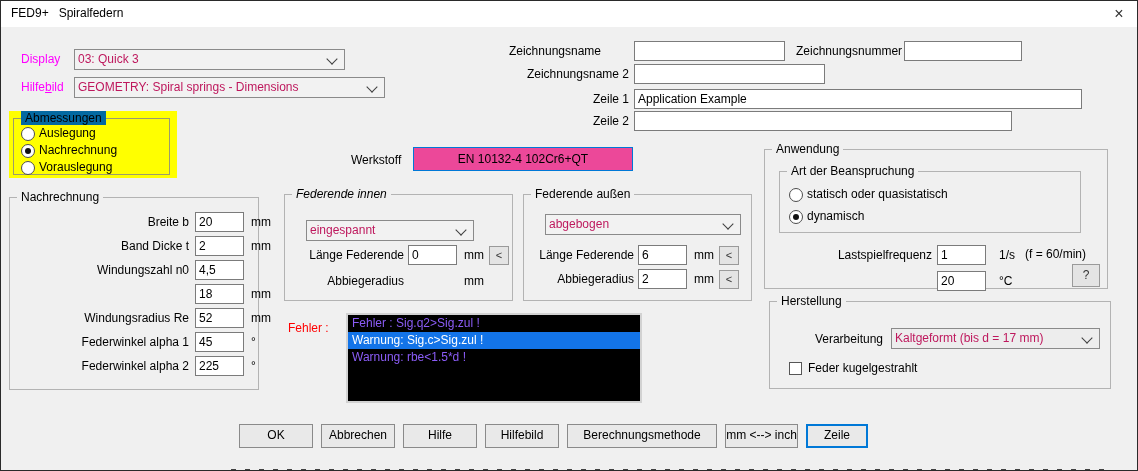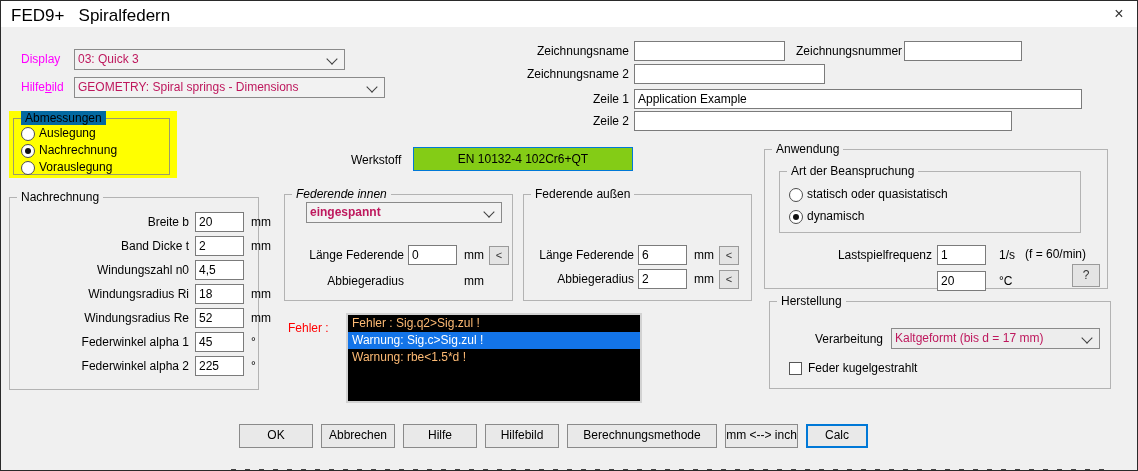--- a/index.html
+++ b/index.html
@@ -1,39 +1,39 @@
 <!DOCTYPE html>
 <html><head>
 <meta charset="utf-8">
 <style>
   html,body{margin:0;padding:0;background:#cfcfcf;font-family:"Liberation Sans",sans-serif;}
   #win{position:relative;width:1138px;height:471px;background:#f0f0f0;border:1px solid #2a2a2a;box-sizing:border-box;overflow:hidden;}
   .titlebar{position:absolute;left:0;top:0;width:100%;height:26px;background:#ffffff;}
-  .title{position:absolute;left:10px;top:5px;font-size:17px;color:#000;white-space:pre;}
+  .title{position:absolute;left:10px;top:5px;font-size:12px;color:#000;white-space:pre;}
   .close{position:absolute;right:2px;top:0;width:32px;height:26px;text-align:center;line-height:25px;font-size:16px;color:#333;cursor:default;}
   .lbl{position:absolute;font-size:12px;color:#000;white-space:nowrap;line-height:15px;}
   .lbl.right{text-align:right;}
   .magenta{color:#ff00ff;}
   .redtxt{color:#ff0000;}
   .tin{position:absolute;box-sizing:border-box;height:20px;border:1px solid #7b7b7b;background:#fff;font:12px "Liberation Sans",sans-serif;padding:0 3px;color:#000;}
   .combo{position:absolute;box-sizing:border-box;height:21px;border:1px solid #8a8a8a;background:#f2f2f2;font-size:12px;line-height:19px;padding-left:3px;color:#be185d;white-space:nowrap;overflow:hidden;}
   .chev{position:absolute;right:8px;top:5px;width:7px;height:7px;border-right:1.5px solid #3f3f3f;border-bottom:1.5px solid #3f3f3f;transform:rotate(45deg);background:transparent;}
   .group{position:absolute;border:1px solid #b3b3b3;box-sizing:border-box;background:transparent;}
   .legend{position:absolute;top:-8px;left:7px;background:#f0f0f0;padding:0 4px;font-size:12px;line-height:14px;white-space:nowrap;color:#000;}
   .legend.yel{background:#0369a1;}
   .ypanel{position:absolute;left:8px;top:110px;width:168px;height:67px;background:#ffff00;}
   .radio{position:absolute;width:12px;height:12px;border:1px solid #4d4d4d;border-radius:50%;background:#fff;}
   .radio.checked::after{content:"";position:absolute;left:3px;top:3px;width:6px;height:6px;border-radius:50%;background:#111;}
   .checkbox{position:absolute;width:13px;height:13px;border:1px solid #565656;background:#fff;box-sizing:border-box;}
   .btn{position:absolute;box-sizing:border-box;border:1px solid #8a8a8a;background:#e9e9e9;font:12px "Liberation Sans",sans-serif;text-align:center;height:24px;line-height:21px;color:#000;cursor:default;}
   .btn.default{border:2px solid #0078d7;line-height:19px;}
   .sbtn{position:absolute;box-sizing:border-box;border:1px solid #9a9a9a;background:#e4e4e4;font:11px "Liberation Sans",sans-serif;text-align:center;color:#333;cursor:default;}
-  .wbtn{position:absolute;box-sizing:border-box;border:1px solid #0078d7;background:#84cc16;font-size:12px;text-align:center;height:24px;line-height:22px;color:#000;cursor:default;}
+  .wbtn{position:absolute;box-sizing:border-box;border:1px solid #0078d7;background:#ec4899;font-size:12px;text-align:center;height:24px;line-height:22px;color:#000;cursor:default;}
   .console{position:absolute;left:345px;top:312px;width:296px;height:90px;background:#000;border:2px solid #d2d2d2;box-sizing:border-box;}
-  .cline{height:17px;line-height:17px;font-size:12px;padding-left:4px;white-space:nowrap;color:#fdba74;}
+  .cline{height:17px;line-height:17px;font-size:12px;padding-left:4px;white-space:nowrap;color:#8b5cf6;}
   .cline.sel{background:#1374e8;color:#fff;}
   .note{position:absolute;font-size:12px;color:#000;white-space:nowrap;}
   .artifact{position:absolute;left:230px;top:468px;width:880px;height:3px;background:repeating-linear-gradient(90deg,#232323 0 5px,transparent 5px 14px);opacity:.85;}
   u{text-decoration:underline;}
 </style>
 </head>
 <body>
 
 <div id="win">
 
@@ -47,21 +47,21 @@
     <span>03: Quick 3</span>
     <span class="chev"></span>
   </div>
 
   <div class="lbl magenta" style="left:20px;top:79px;"><span>Hilfe</span><u>b</u><span>ild</span></div>
   <div class="combo" style="left:73px;top:76px;width:311px;">
     <span>GEOMETRY: Spiral springs - Dimensions</span>
     <span class="chev"></span>
   </div>
 
-  <div class="lbl right" style="left:490px;top:43px;width:138px;">Zeichnungsname</div>
+  <div class="lbl right" style="left:462px;top:43px;width:138px;">Zeichnungsname</div>
   <input class="tin" style="left: 633px; top: 40px; width: 151px;" value="">
   <div class="lbl right" style="left:795px;top:43px;width:100px;">Zeichnungsnummer</div>
   <input class="tin" style="left: 903px; top: 40px; width: 118px;" value="">
 
   <div class="lbl right" style="left:490px;top:66px;width:138px;">Zeichnungsname 2</div>
   <input class="tin" style="left: 633px; top: 63px; width: 191px;" value="">
 
   <div class="lbl right" style="left:560px;top:91px;width:68px;">Zeile 1</div>
   <input class="tin" style="left: 633px; top: 88px; width: 448px;" value="Application Example">
   <div class="lbl right" style="left:560px;top:113px;width:68px;">Zeile 2</div>
@@ -88,52 +88,55 @@
   <input class="tin" style="left: 194px; top: 211px; width: 49px;" value="20">
   <div class="lbl" style="left:250px;top:214px;">mm</div>
 
   <div class="lbl right" style="left:16px;top:238px;width:172px;">Band Dicke t</div>
   <input class="tin" style="left: 194px; top: 235px; width: 49px;" value="2">
   <div class="lbl" style="left:250px;top:238px;">mm</div>
 
   <div class="lbl right" style="left:16px;top:262px;width:172px;">Windungszahl n0</div>
   <input class="tin" style="left: 194px; top: 259px; width: 49px;" value="4,5">
 
-  <div class="lbl right" style="left:16px;top:286px;width:172px;">Windungsradius Ri</div>
   <input class="tin" style="left: 194px; top: 283px; width: 49px;" value="18">
   <div class="lbl" style="left:250px;top:286px;">mm</div>
 
   <div class="lbl right" style="left:16px;top:310px;width:172px;">Windungsradius Re</div>
   <input class="tin" style="left: 194px; top: 307px; width: 49px;" value="52">
   <div class="lbl" style="left:250px;top:310px;">mm</div>
 
   <div class="lbl right" style="left:16px;top:334px;width:172px;">Federwinkel alpha 1</div>
   <input class="tin" style="left: 194px; top: 331px; width: 49px;" value="45">
   <div class="lbl" style="left:250px;top:334px;">°</div>
 
   <div class="lbl right" style="left:16px;top:358px;width:172px;">Federwinkel alpha 2</div>
   <input class="tin" style="left: 194px; top: 355px; width: 49px;" value="225">
   <div class="lbl" style="left:250px;top:358px;">°</div>
 
   <div class="group" style="left:283px;top:193px;width:229px;height:107px;font-style:italic;">
     <span class="legend">Federende innen</span>
   </div>
-  <div class="combo" style="left:305px;top:201px;width:196px;font-weight:bold;">
+  <div class="combo" style="left:305px;top:219px;width:168px;">
     <span>eingespannt</span>
     <span class="chev"></span>
   </div>
   <div class="lbl right" style="left:293px;top:247px;width:110px;">Länge Federende</div>
   <input class="tin" style="left: 407px; top: 244px; width: 49px;" value="0">
   <div class="lbl" style="left:463px;top:247px;">mm</div>
   <div class="sbtn" style="left:488px;top:245px;width:20px;height:19px;line-height:17px;">&lt;</div>
   <div class="lbl right" style="left:293px;top:273px;width:110px;">Abbiegeradius</div>
   <div class="lbl" style="left:463px;top:273px;">mm</div>
 
   <div class="group" style="left:522px;top:193px;width:229px;height:107px;">
     <span class="legend">Federende außen</span>
+  </div>
+  <div class="combo" style="left:544px;top:213px;width:196px;">
+    <span>abgebogen</span>
+    <span class="chev"></span>
   </div>
   <div class="lbl right" style="left:523px;top:247px;width:110px;">Länge Federende</div>
   <input class="tin" style="left: 637px; top: 244px; width: 49px;" value="6">
   <div class="lbl" style="left:693px;top:247px;">mm</div>
   <div class="sbtn" style="left:718px;top:245px;width:20px;height:19px;line-height:17px;">&lt;</div>
   <div class="lbl right" style="left:523px;top:271px;width:110px;">Abbiegeradius</div>
   <input class="tin" style="left: 637px; top: 268px; width: 49px;" value="2">
   <div class="lbl" style="left:693px;top:271px;">mm</div>
   <div class="sbtn" style="left:718px;top:269px;width:20px;height:19px;line-height:17px;">&lt;</div>
 
@@ -174,16 +177,16 @@
   </div>
   <span class="checkbox" style="left:788px;top:361px;"></span>
   <div class="lbl" style="left:807px;top:360px;">Feder kugelgestrahlt</div>
 
   <div class="btn" style="left:238px;top:423px;width:74px;">OK</div>
   <div class="btn" style="left:320px;top:423px;width:74px;">Abbrechen</div>
   <div class="btn" style="left:402px;top:423px;width:74px;">Hilfe</div>
   <div class="btn" style="left:484px;top:423px;width:74px;">Hilfebild</div>
   <div class="btn" style="left:566px;top:423px;width:150px;">Berechnungsmethode</div>
   <div class="btn" style="left:724px;top:423px;width:73px;">mm &lt;--&gt; inch</div>
-  <div class="btn default" style="left:805px;top:423px;width:62px;">Calc</div>
+  <div class="btn default" style="left:805px;top:423px;width:62px;">Zeile</div>
 
   <div class="artifact"></div>
 </div>
 
 </body></html>

